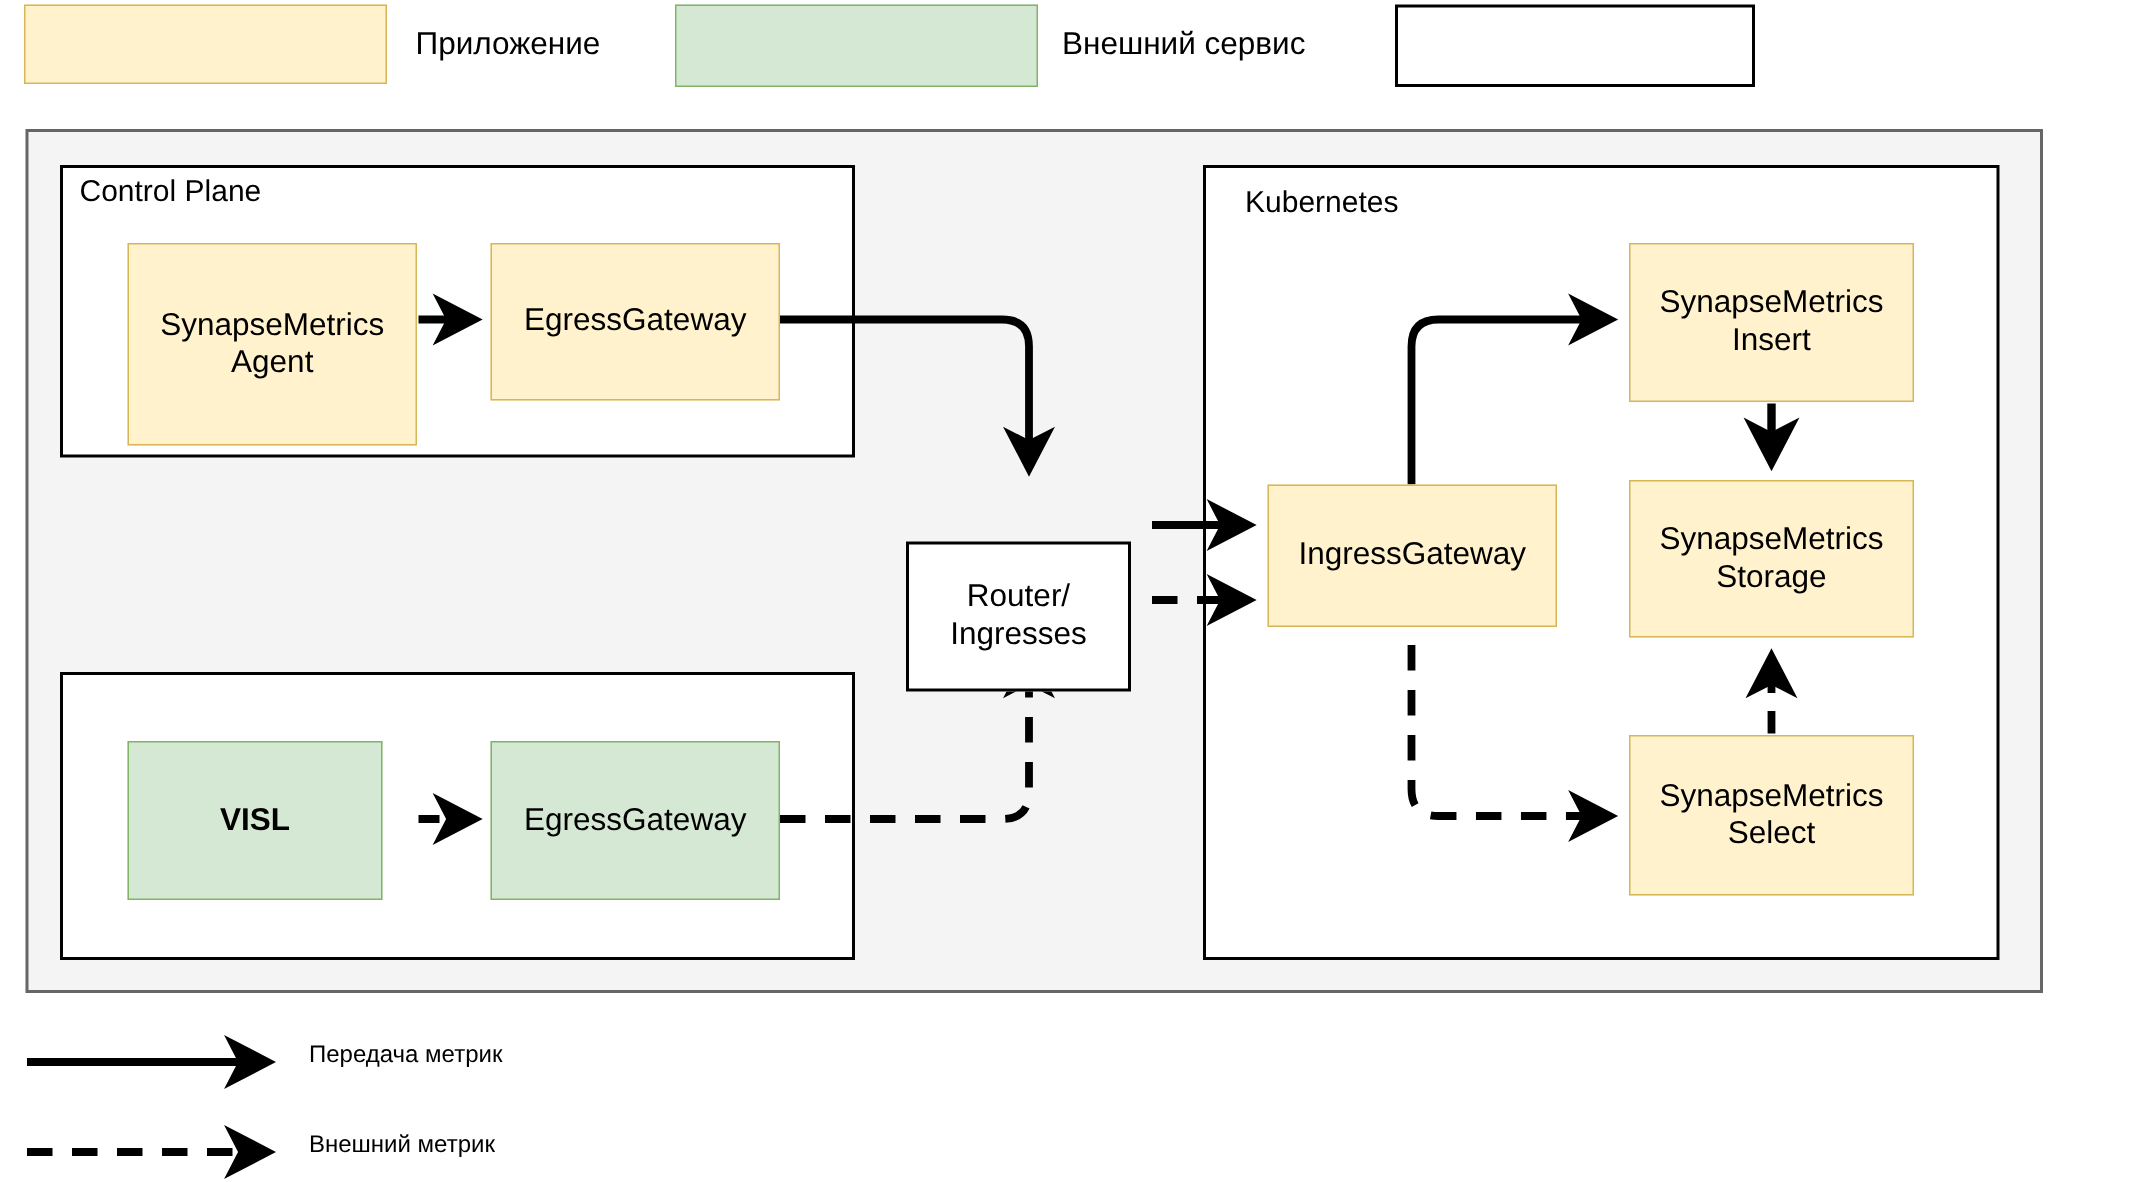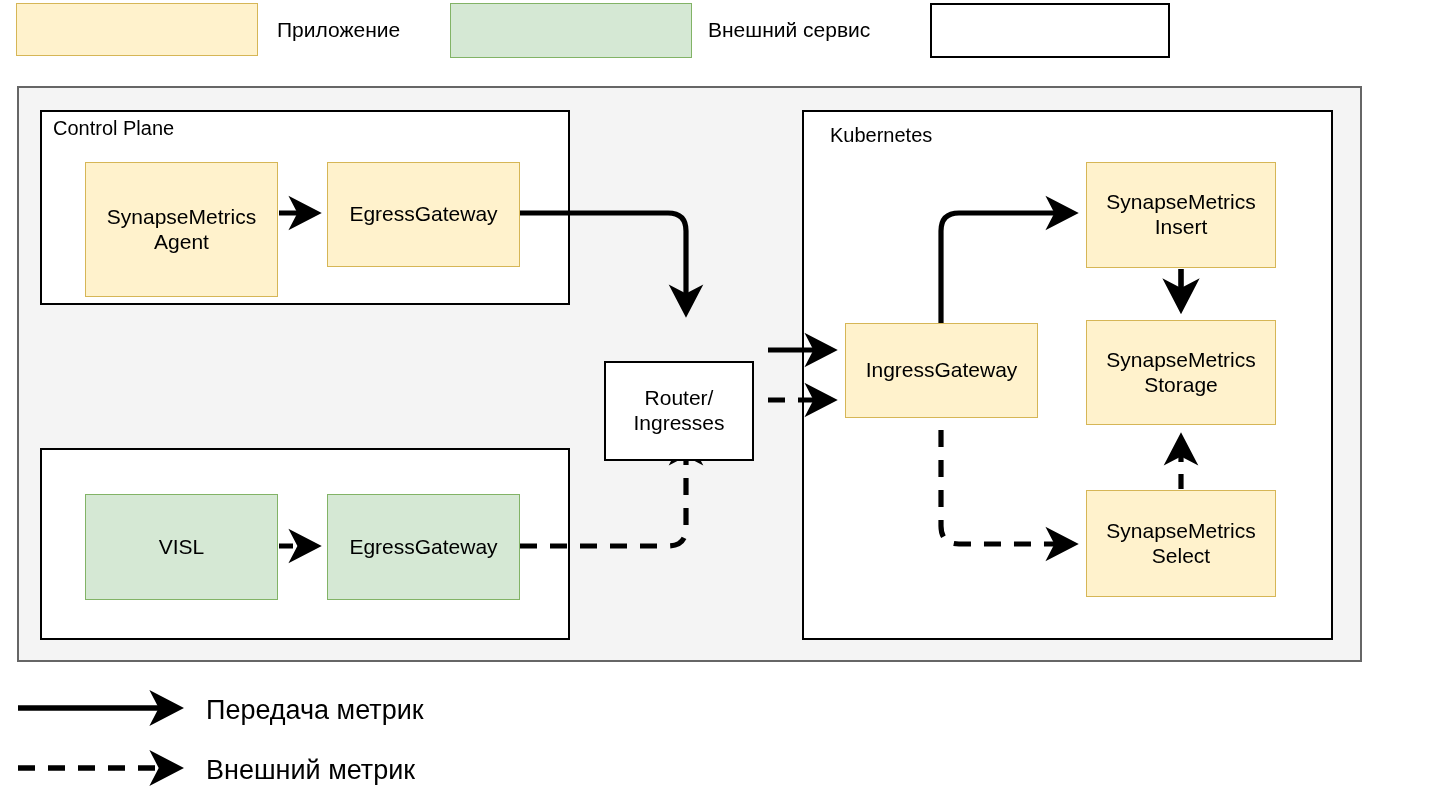--- a/index.html
+++ b/index.html
@@ -88,21 +88,21 @@
   }
   .legend-text {
     position: absolute;
     font-size: 21px;
     color: #000;
     line-height: 1.22;
     white-space: pre-line;
   }
   .edge-label {
     position: absolute;
-    font-size: 27px;
+    font-size: 16px;
     color: #000;
     white-space: nowrap;
   }
 </style>
 </head>
 <body>
 
 <div id="diagram-root">
 
   <div class="legend-swatch app" style="left:16px; top:3px; width:242px; height:53px;"></div>
@@ -172,21 +172,21 @@
     <g>
       <path d="M 1181 489 L 1181 438" stroke="#000000" stroke-width="5.2" fill="none" stroke-dasharray="15 12" marker-end="url(#arrowDash)"></path>
     </g>
   </svg>
 
   <div class="node app" style="left:85px; top:162px; width:193px; height:135px;">SynapseMetrics
 Agent</div>
 
   <div class="node app" style="left:327px; top:162px; width:193px; height:105px;">EgressGateway</div>
 
-  <div class="node ext" style="left:85px; top:494px; width:193px; height:106px;">VISL</div>
+  <div class="node ext" style="left:85px; top:494px; width:170px; height:106px;font-weight:bold;">VISL</div>
 
   <div class="node ext" style="left:327px; top:494px; width:193px; height:106px;">EgressGateway</div>
 
   <div class="node k8s" style="left:604px; top:325px; width:150px; height:100px;margin-top:36px;">Router/
 Ingresses</div>
 
   <div class="node app" style="left:845px; top:323px; width:193px; height:95px;">IngressGateway</div>
 
   <div class="node app" style="left:1086px; top:162px; width:190px; height:106px;">SynapseMetrics
 Insert</div>

